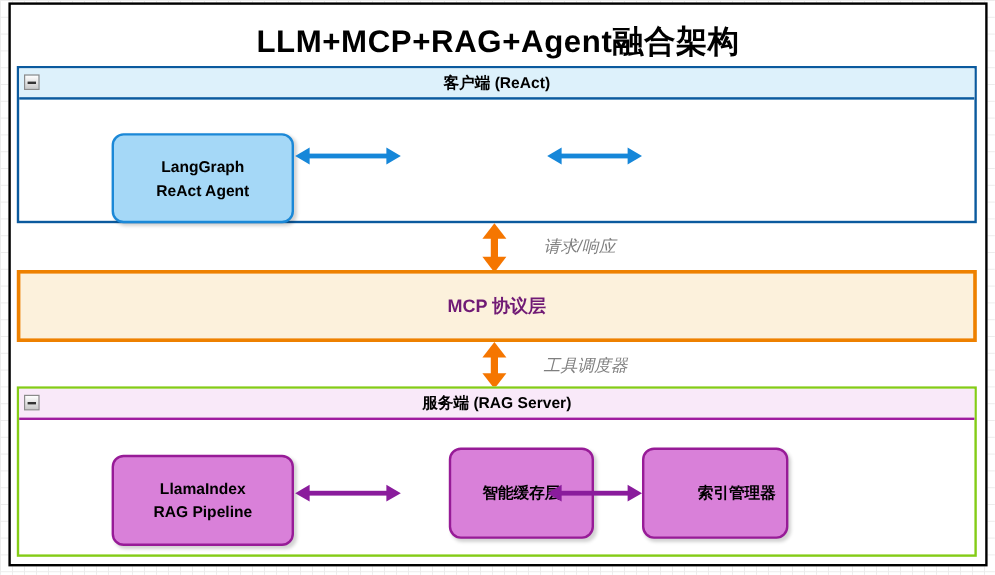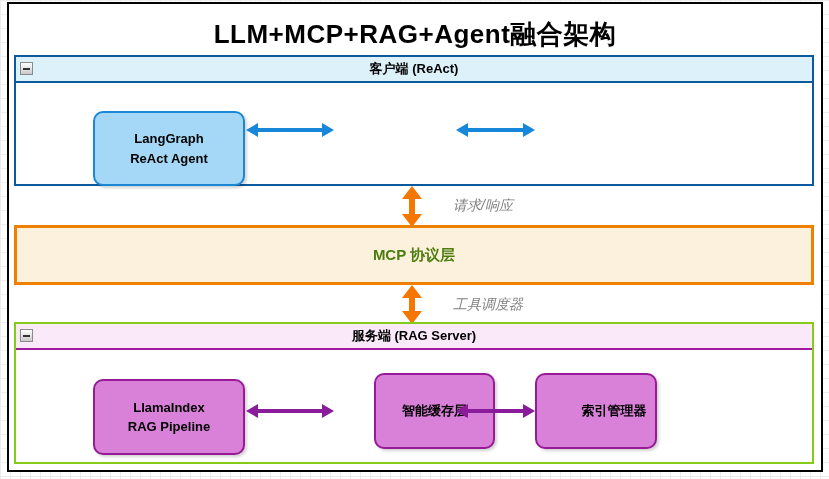--- a/index.html
+++ b/index.html
@@ -77,21 +77,21 @@
   .varrow::after{content:"";position:absolute;bottom:0;left:0;
     border-left:10px solid transparent;border-right:10px solid transparent;
     border-top:13px solid currentColor;}
   .varrow.v1{left:393px;top:182px;height:41px;}
   .varrow.v2{left:393px;top:281px;height:39px;}
   
   .mcp{
     position:absolute;left:5px;top:221px;width:800px;height:60px;box-sizing:border-box;
     background:#fcf1dc;border:3px solid #ee8100;
     display:flex;align-items:center;justify-content:center;
-    font-size:15px;font-weight:bold;color:#4d7c0f;
+    font-size:15px;font-weight:bold;color:#701a75;
   }
   
   .edge-label{
     position:absolute;font-size:14px;font-style:italic;color:#7f7f7f;
   }
   .edge-label.l1{left:444px;top:193px;}
   .edge-label.l2{left:444px;top:292px;}
 </style>
 </head>
 <body>

